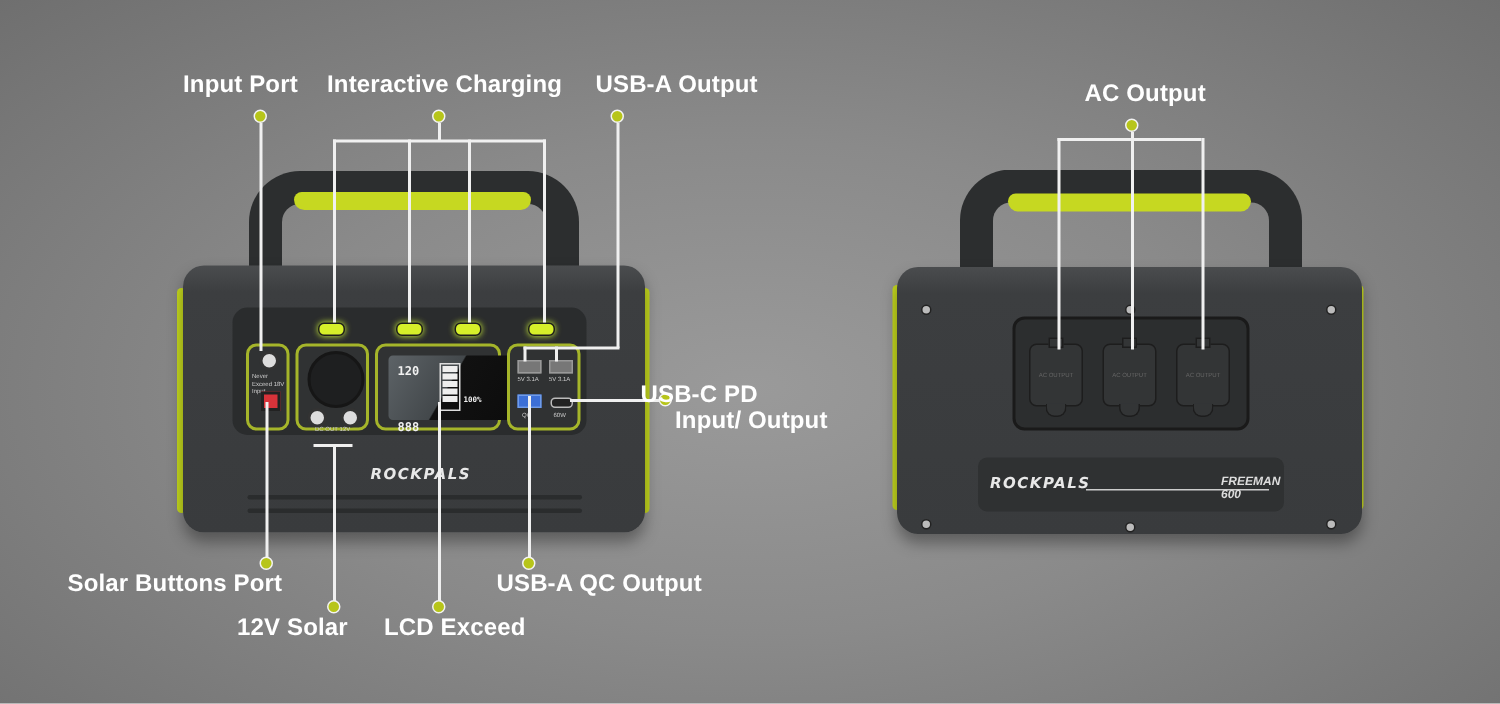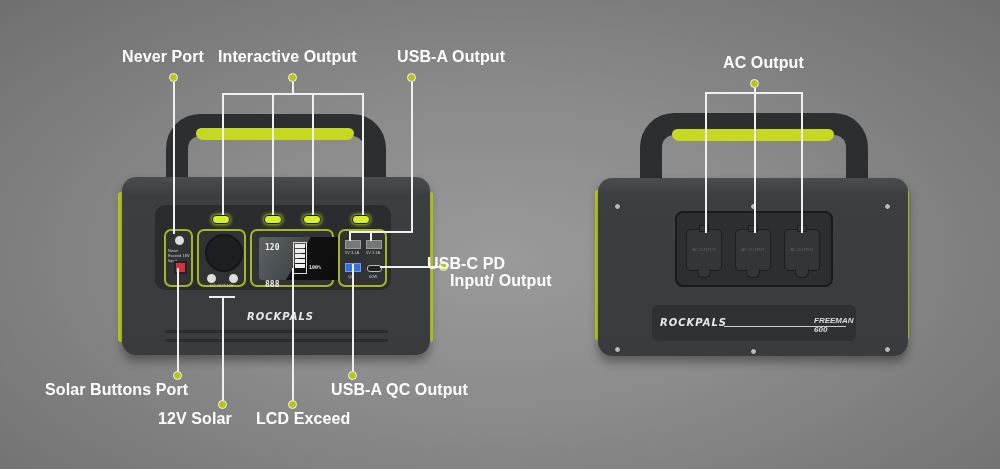--- a/index.html
+++ b/index.html
@@ -133,25 +133,25 @@
     </div>
   </div>
 
   <div class="plate" style="left:652px;top:305px;width:204px;height:36px;">
     <div class="logo" style="left:8px;top:12px;">ROCKPALS</div>
     <div class="hline" style="left:72px;top:21px;width:122px;height:1px;background:#ccc;"></div>
     <div class="model" style="left:152px;top:11px;margin-left:10px;">FREEMAN 600</div>
   </div>
 </div>
 
-<div class="label" style="left:122px;top:48px;">Never Port</div>
+<div class="label" style="left:122px;top:48px;">Input Port</div>
 <div class="dot" style="left:169px;top:73px;"></div>
 <div class="vline" style="left:173px;top:82px;height:152px;"></div>
 
-<div class="label" style="left:218px;top:48px;">Interactive Output</div>
+<div class="label" style="left:218px;top:48px;">Interactive Charging</div>
 <div class="dot" style="left:288px;top:73px;"></div>
 <div class="vline" style="left:292px;top:82px;height:12px;"></div>
 <div class="hline" style="left:222px;top:93px;width:142px;"></div>
 <div class="vline" style="left:222px;top:93px;height:122px;"></div>
 <div class="vline" style="left:272px;top:93px;height:122px;"></div>
 <div class="vline" style="left:312px;top:93px;height:122px;"></div>
 <div class="vline" style="left:362px;top:93px;height:122px;"></div>
 
 <div class="label" style="left:397px;top:48px;">USB-A Output</div>
 <div class="dot" style="left:407px;top:73px;"></div>

